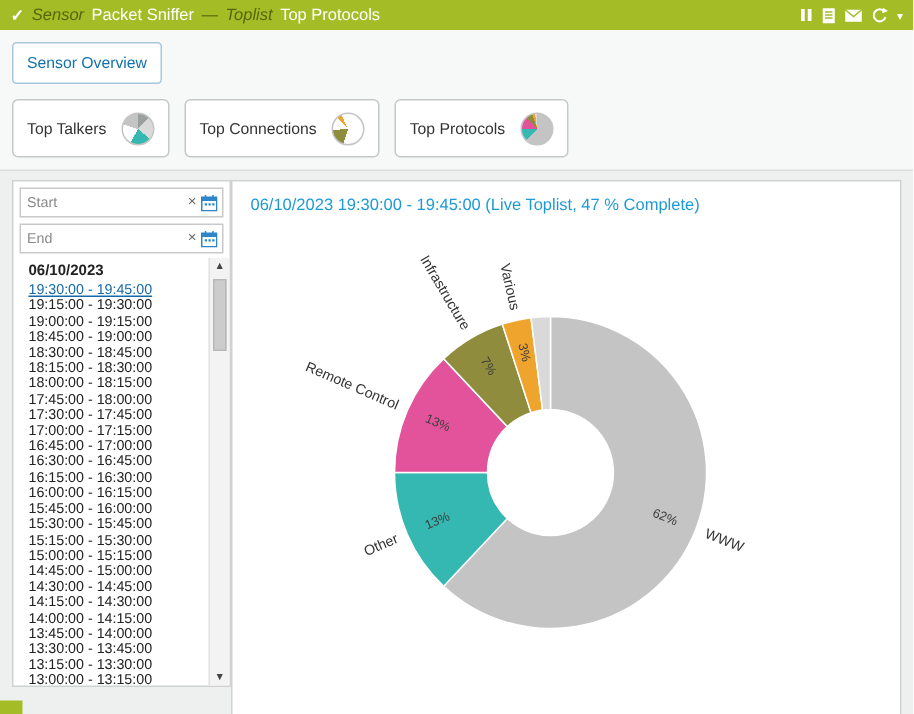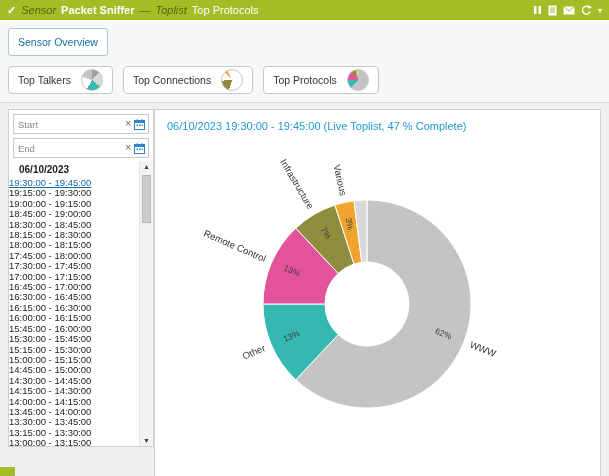--- a/index.html
+++ b/index.html
@@ -3,52 +3,52 @@
 <meta charset="utf-8">
 <style>
   html,body{margin:0;padding:0;}
   body{font-family:"Liberation Sans",sans-serif;}
   .page{width:609px;height:476px;position:relative;background:#fff;overflow:hidden;}
 
   
   .topbar{height:20px;background:#a4bd26;display:flex;align-items:center;padding:0 7px;gap:5px;font-size:11px;}
   .tb-check{color:#fff;font-weight:bold;font-size:11px;}
   .tb-label{font-style:italic;color:#56660d;}
-  .tb-name{font-weight:bold;color:#fff;cursor:pointer;text-align:right;}
+  .tb-name{font-weight:normal;color:#fff;cursor:pointer;text-align:right;}
   .tb-page{color:#fff;}
   .tb-sep{color:#56660d;}
   .tb-icons{margin-left:auto;display:flex;align-items:center;gap:6px;}
   .tb-icons span{display:inline-flex;cursor:pointer;}
   .tb-caret{color:#fff;font-size:8px;}
 
   
   .upper{background:#f7f8f8;border-bottom:1px solid #dcdede;padding:8px 8px 8px;}
   .toolbar{display:flex;gap:6px;}
   .btn{background:#fff;border:1px solid #a6c8de;color:#1272ab;font-size:10.5px;padding:7px 9px;border-radius:3px;cursor:pointer;font-family:inherit;}
   .tabs{display:flex;gap:10px;margin-top:10px;}
-  .tabcard{background:#fff;border:1px solid #c6c8c8;border-radius:4px;height:28px;display:flex;align-items:center;gap:10px;padding:0 9px;font-size:10.5px;color:#333;cursor:pointer;box-sizing:border-box;}
+  .tabcard{background:#fff;border:1px solid #c6c8c8;border-radius:4px;height:39px;display:flex;align-items:center;gap:10px;padding:0 9px;font-size:10.5px;color:#333;cursor:pointer;box-sizing:border-box;}
   .thumb{width:22px;height:22px;border-radius:50%;border:1px solid #c4c4c4;box-sizing:border-box;}
   .thumb1{background:conic-gradient(#9aa0a0 0 12%,#d9d9d9 12% 36%,#35b8b2 36% 58%,#ffffff 58% 80%,#c4c4c4 80% 100%);}
   .thumb2{background:conic-gradient(#ffffff 0 55%,#8f8d3d 55% 74%,#ffffff 74% 88%,#efa42d 88% 93%,#ffffff 93% 100%);}
   .thumb3{background:conic-gradient(#c4c4c4 0 62%,#35b8b2 62% 75%,#e2539b 75% 88%,#8f8d3d 88% 95%,#efa42d 95% 98%,#d9d9d9 98% 100%);}
 
   
   .content{display:flex;padding:6px 8px 0;background:#eef0f0;height:370px;align-items:flex-start;}
 
   
   .sidebar{width:146px;min-width:146px;background:#fff;border:1px solid #d0d2d2;height:338px;display:flex;flex-direction:column;box-sizing:border-box;}
   .date-row{height:18px;margin:4px 4px 0;border:1px solid #c9c9c9;display:flex;align-items:center;background:#fff;}
   .date-input{border:none;outline:none;flex:1;min-width:0;font-size:9.5px;padding:0 4px;font-family:inherit;color:#333;}
   .date-input::placeholder{color:#8a8a8a;}
   .clear{color:#666;font-size:10px;line-height:1;margin:0 3px;cursor:pointer;}
   .cal{display:inline-flex;margin-right:3px;cursor:pointer;}
   .list-region{position:relative;flex:1;overflow:hidden;margin-top:3px;}
   .list-scroll{margin-right:14px;}
   .date-header{font-size:10px;font-weight:bold;color:#222;padding:3px 0 3px 10px;}
-  .time-item{font-size:9.5px;line-height:10.4px;color:#222;cursor:pointer;white-space:nowrap;}
+  .time-item{font-size:9.5px;line-height:10.4px;padding-left:10px;color:#222;cursor:pointer;white-space:nowrap;}
   .time-item.selected{color:#1569a8;text-decoration:underline;}
   .fake-scrollbar{position:absolute;top:0;right:0;bottom:0;width:13px;background:#f3f3f3;border-left:1px solid #e2e2e2;}
   .sb-btn{position:absolute;left:0;right:0;text-align:center;font-size:7px;color:#444;cursor:pointer;}
   .sb-up{top:2px;}
   .sb-down{bottom:2px;}
   .sb-thumb{position:absolute;left:2px;right:2px;top:14px;height:46px;background:#cccccc;border:1px solid #b8b8b8;}
 
   
   .main{flex:1;background:#fff;border:1px solid #d0d2d2;height:433px;box-sizing:border-box;position:relative;padding:8px 4px 0 12px;}
   .chart-title{font-size:11px;color:#1f9ad6;margin-top:2px;}

